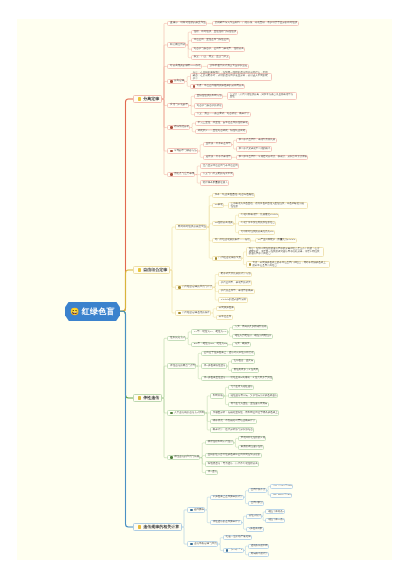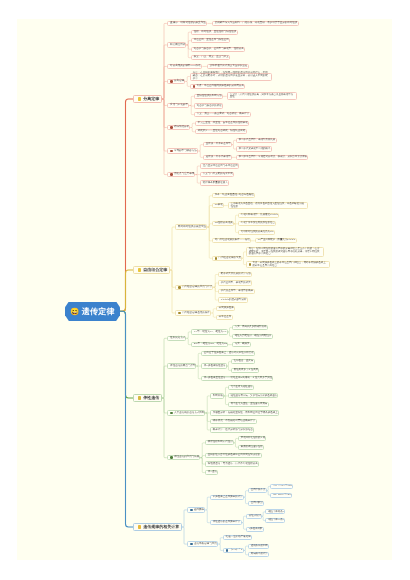--- a/index.html
+++ b/index.html
@@ -426,16 +426,16 @@
         <span style="display: block; line-height: 1.1; white-space: nowrap;">（p+q）²=1</span>
       </div>
       <div class="node lvl4" style="left: 247.8px; top: 543.575px; width: 20.8px; height: 5.1px; font-size: 2.45px; padding: 0px 1.9px; border: 0.3px solid rgb(186, 213, 233); background: rgba(255, 255, 252, 0.55); color: rgb(85, 80, 78); font-weight: normal;">
         <span style="display: block; line-height: 1.1; white-space: nowrap;">适用条件的判断</span>
       </div>
       <div class="node lvl4" style="left: 247.8px; top: 552.175px; width: 20.8px; height: 5.1px; font-size: 2.45px; padding: 0px 1.9px; border: 0.3px solid rgb(186, 213, 233); background: rgba(255, 255, 252, 0.55); color: rgb(85, 80, 78); font-weight: normal;">
         <span style="display: block; line-height: 1.1; white-space: nowrap;">患病概率的计算</span>
       </div>
       <div class="rootnode" style="left: 65px; top: 301.5px; width: 55px; height: 19.5px; background: rgb(59, 130, 205); font-size: 8px; font-weight: bold; letter-spacing: 0.2px; clip-path: polygon(0px 30%, 7% 0px, 93% 0px, 100% 30%, 100% 70%, 93% 100%, 7% 100%, 0px 70%); border-radius: 1px;">
         <span style="font-size: 7.5px; margin-right: 2px; line-height: 1;">😄</span>
-        <span>遗传定律</span>
+        <span>红绿色盲</span>
       </div>
     </div>
 </div>
 
 </body></html>

